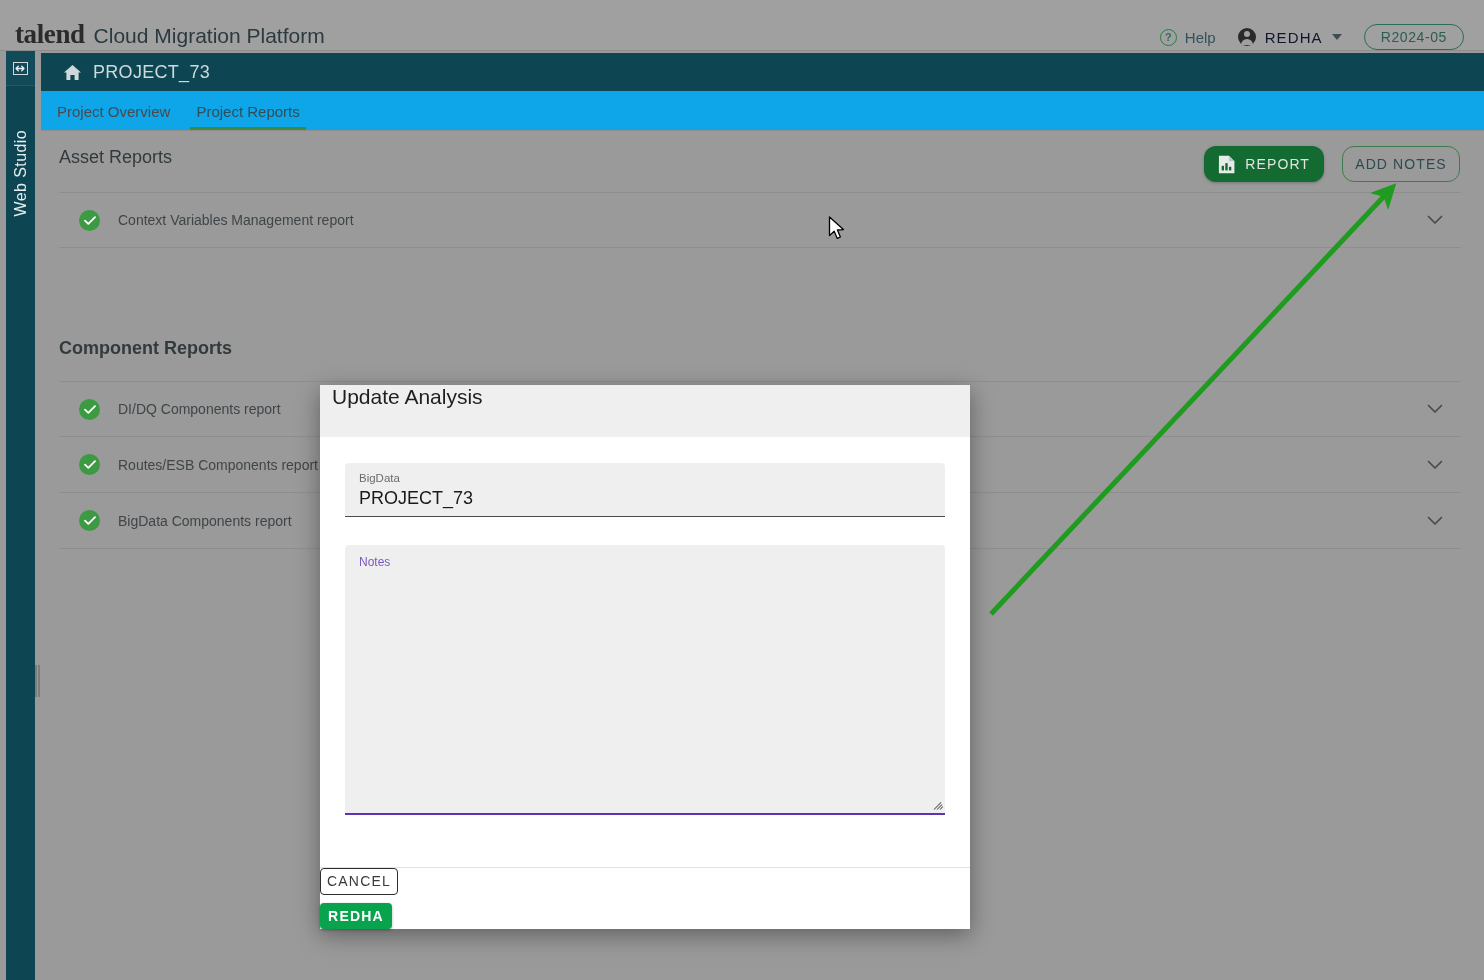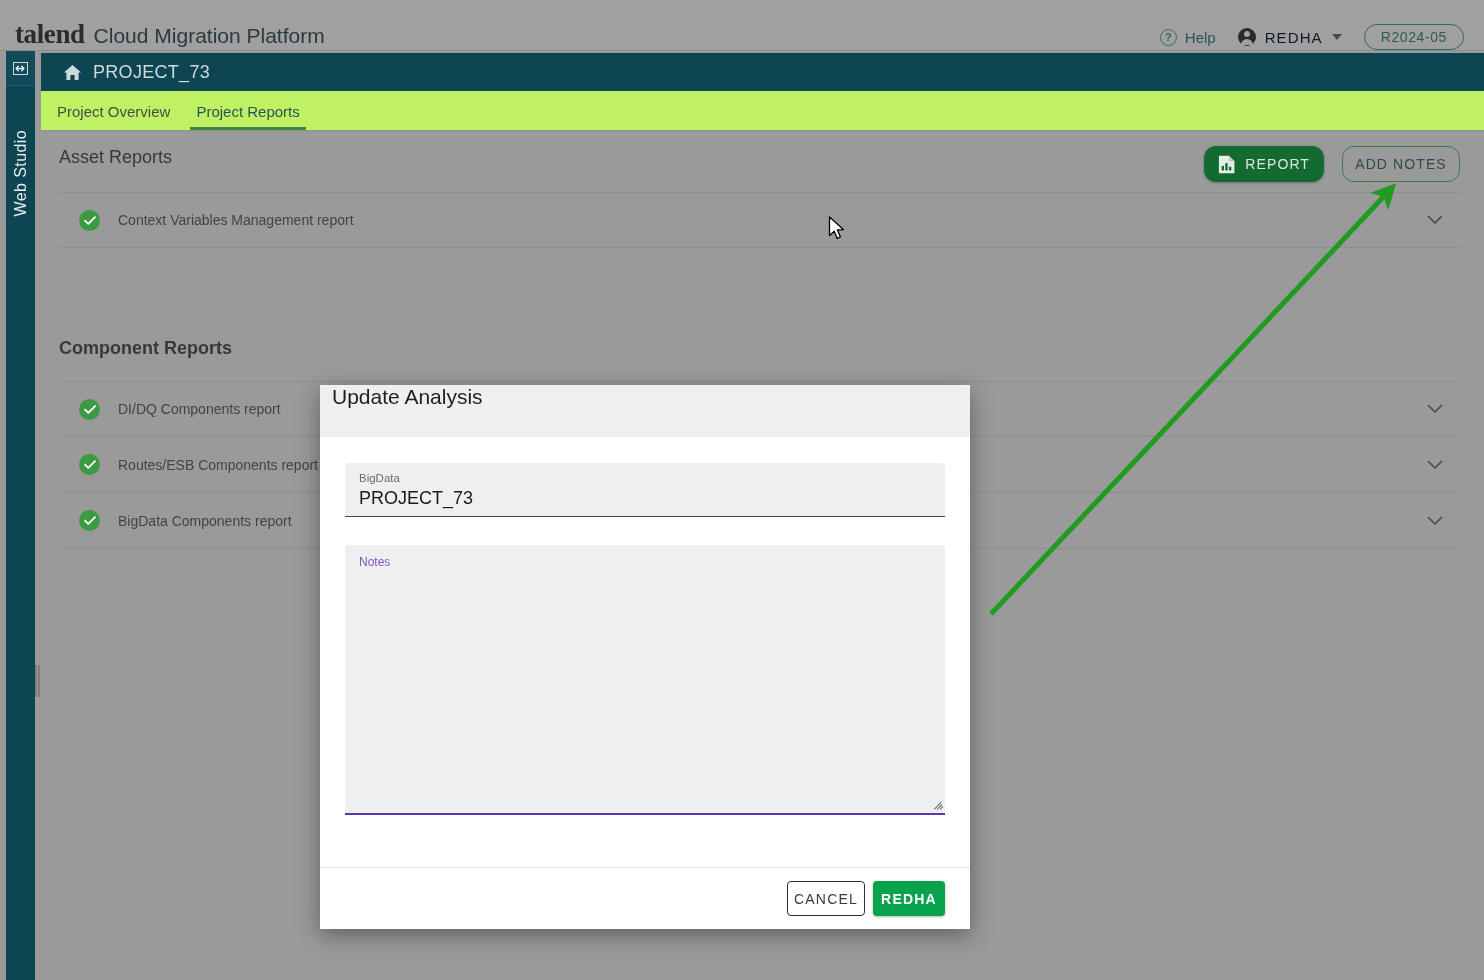--- a/index.html
+++ b/index.html
@@ -89,21 +89,21 @@
   
   #proj-header{
     position:absolute; left:41px; top:53px; width:1443px; height:38px;
     background:#0d4552; display:flex; align-items:center; gap:11px; padding-left:22px;
   }
   #proj-title{ color:#cfd9dc; font-size:18px; letter-spacing:0.3px; }
 
   
   #tabs{
     position:absolute; left:41px; top:91px; width:1443px; height:40px;
-    background:#bef264; display:flex; align-items:flex-end; gap:0;
+    background:#0ea5e9; display:flex; align-items:flex-end; gap:0;
     border-bottom:1px solid #8f8f8f;
   }
   .tab{
     font-size:15px; color:#4a4a4a; padding:0 10px 10px 10px; cursor:pointer;
     position:relative; margin-left:6px;
   }
   .tab.active{ color:#2c4f58; }
   .tab.active:after{
     content:""; position:absolute; left:4px; right:4px; bottom:0; height:3px;
     background:#3f8a3f;
@@ -179,21 +179,21 @@
     font-family:"Liberation Sans", sans-serif; font-size:14px; color:#222; margin-top:6px;
     padding:0;
   }
   .resize-grip{
     position:absolute; right:1px; bottom:2px; width:13px; height:13px; pointer-events:none;
   }
   .resize-grip i{ position:absolute; background:#5a5a5a; height:1px; transform-origin:left center; }
 
   #modal-footer{
     height:62px; border-top:1px solid #e2e2e2;
-    display:flex; align-items:center; justify-content:flex-end; gap:8px; padding-right:25px;
+    display:flex; justify-content:flex-end; gap:8px; padding-right:25px;flex-direction:column;
   }
   .dlg-btn{ height:35px; border-radius:4px; font-size:14px; letter-spacing:1.2px; cursor:pointer;
             display:flex; align-items:center; justify-content:center; }
   #btn-cancel{ width:78px; background:#fff; border:1px solid #2e2e2e; color:#3a3a3a; }
   #btn-submit{ width:72px; background:#09a34e; border:0; color:#fff; font-weight:700;
                box-shadow:0 1px 3px rgba(0,0,0,.3); }
 
   
   #annotation{ position:absolute; left:0; top:0; width:1484px; height:980px; pointer-events:none; }
 

